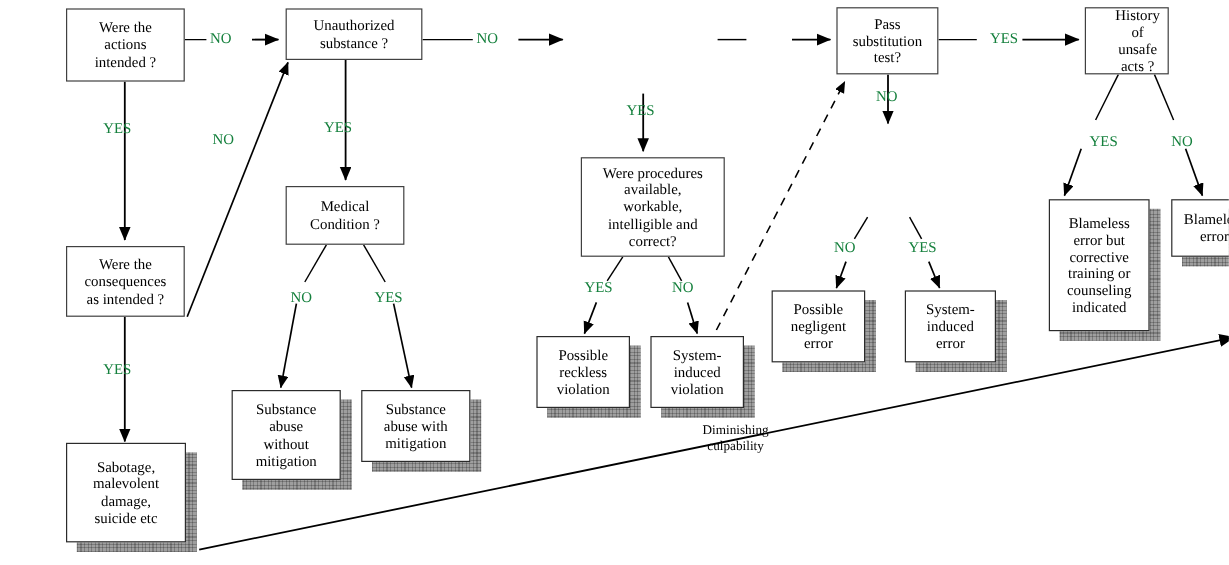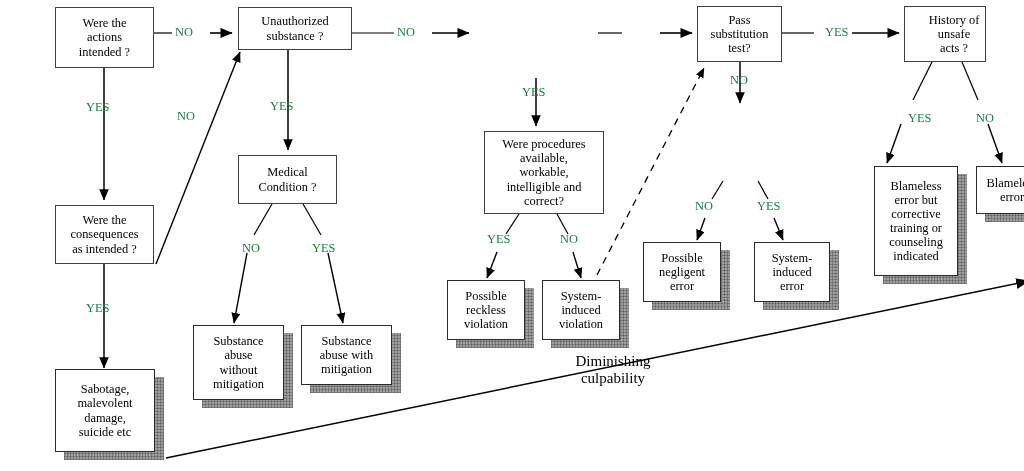--- a/index.html
+++ b/index.html
@@ -57,21 +57,21 @@
   .edge-label {
     position: absolute;
     font-size: 12.4px;
     color: #15803d;
     z-index: 4;
     white-space: nowrap;
     font-family: "Liberation Serif", "DejaVu Serif", serif;
   }
   .axis-label {
     position: absolute;
-    font-size: 15px;
+    font-size: 11px;
     color: #000;
     text-align: center;
     z-index: 4;
     line-height: 1.16;
     white-space: nowrap;
   }
 </style>
 </head>
 <body>
 
@@ -151,21 +151,21 @@
 substance ?</span>
   </div>
 
 
   <div class="node decision" style="left:653px; top:6px; width:85px; height:56px;">
     <span style="white-space:pre-line">Pass
 substitution
 test?</span>
   </div>
 
-  <div class="node decision" style="left:860px; top:6px; width:82px; height:56px;padding-left:20px;">
+  <div class="node decision" style="left:860px; top:6px; width:70px; height:56px;padding-left:20px;">
     <span style="white-space:pre-line">History of
 unsafe
 acts ?</span>
   </div>
 
   <div class="node decision" style="left:11px; top:205px; width:99px; height:59px;">
     <span style="white-space:pre-line">Were the
 consequences
 as intended ?</span>
   </div>

